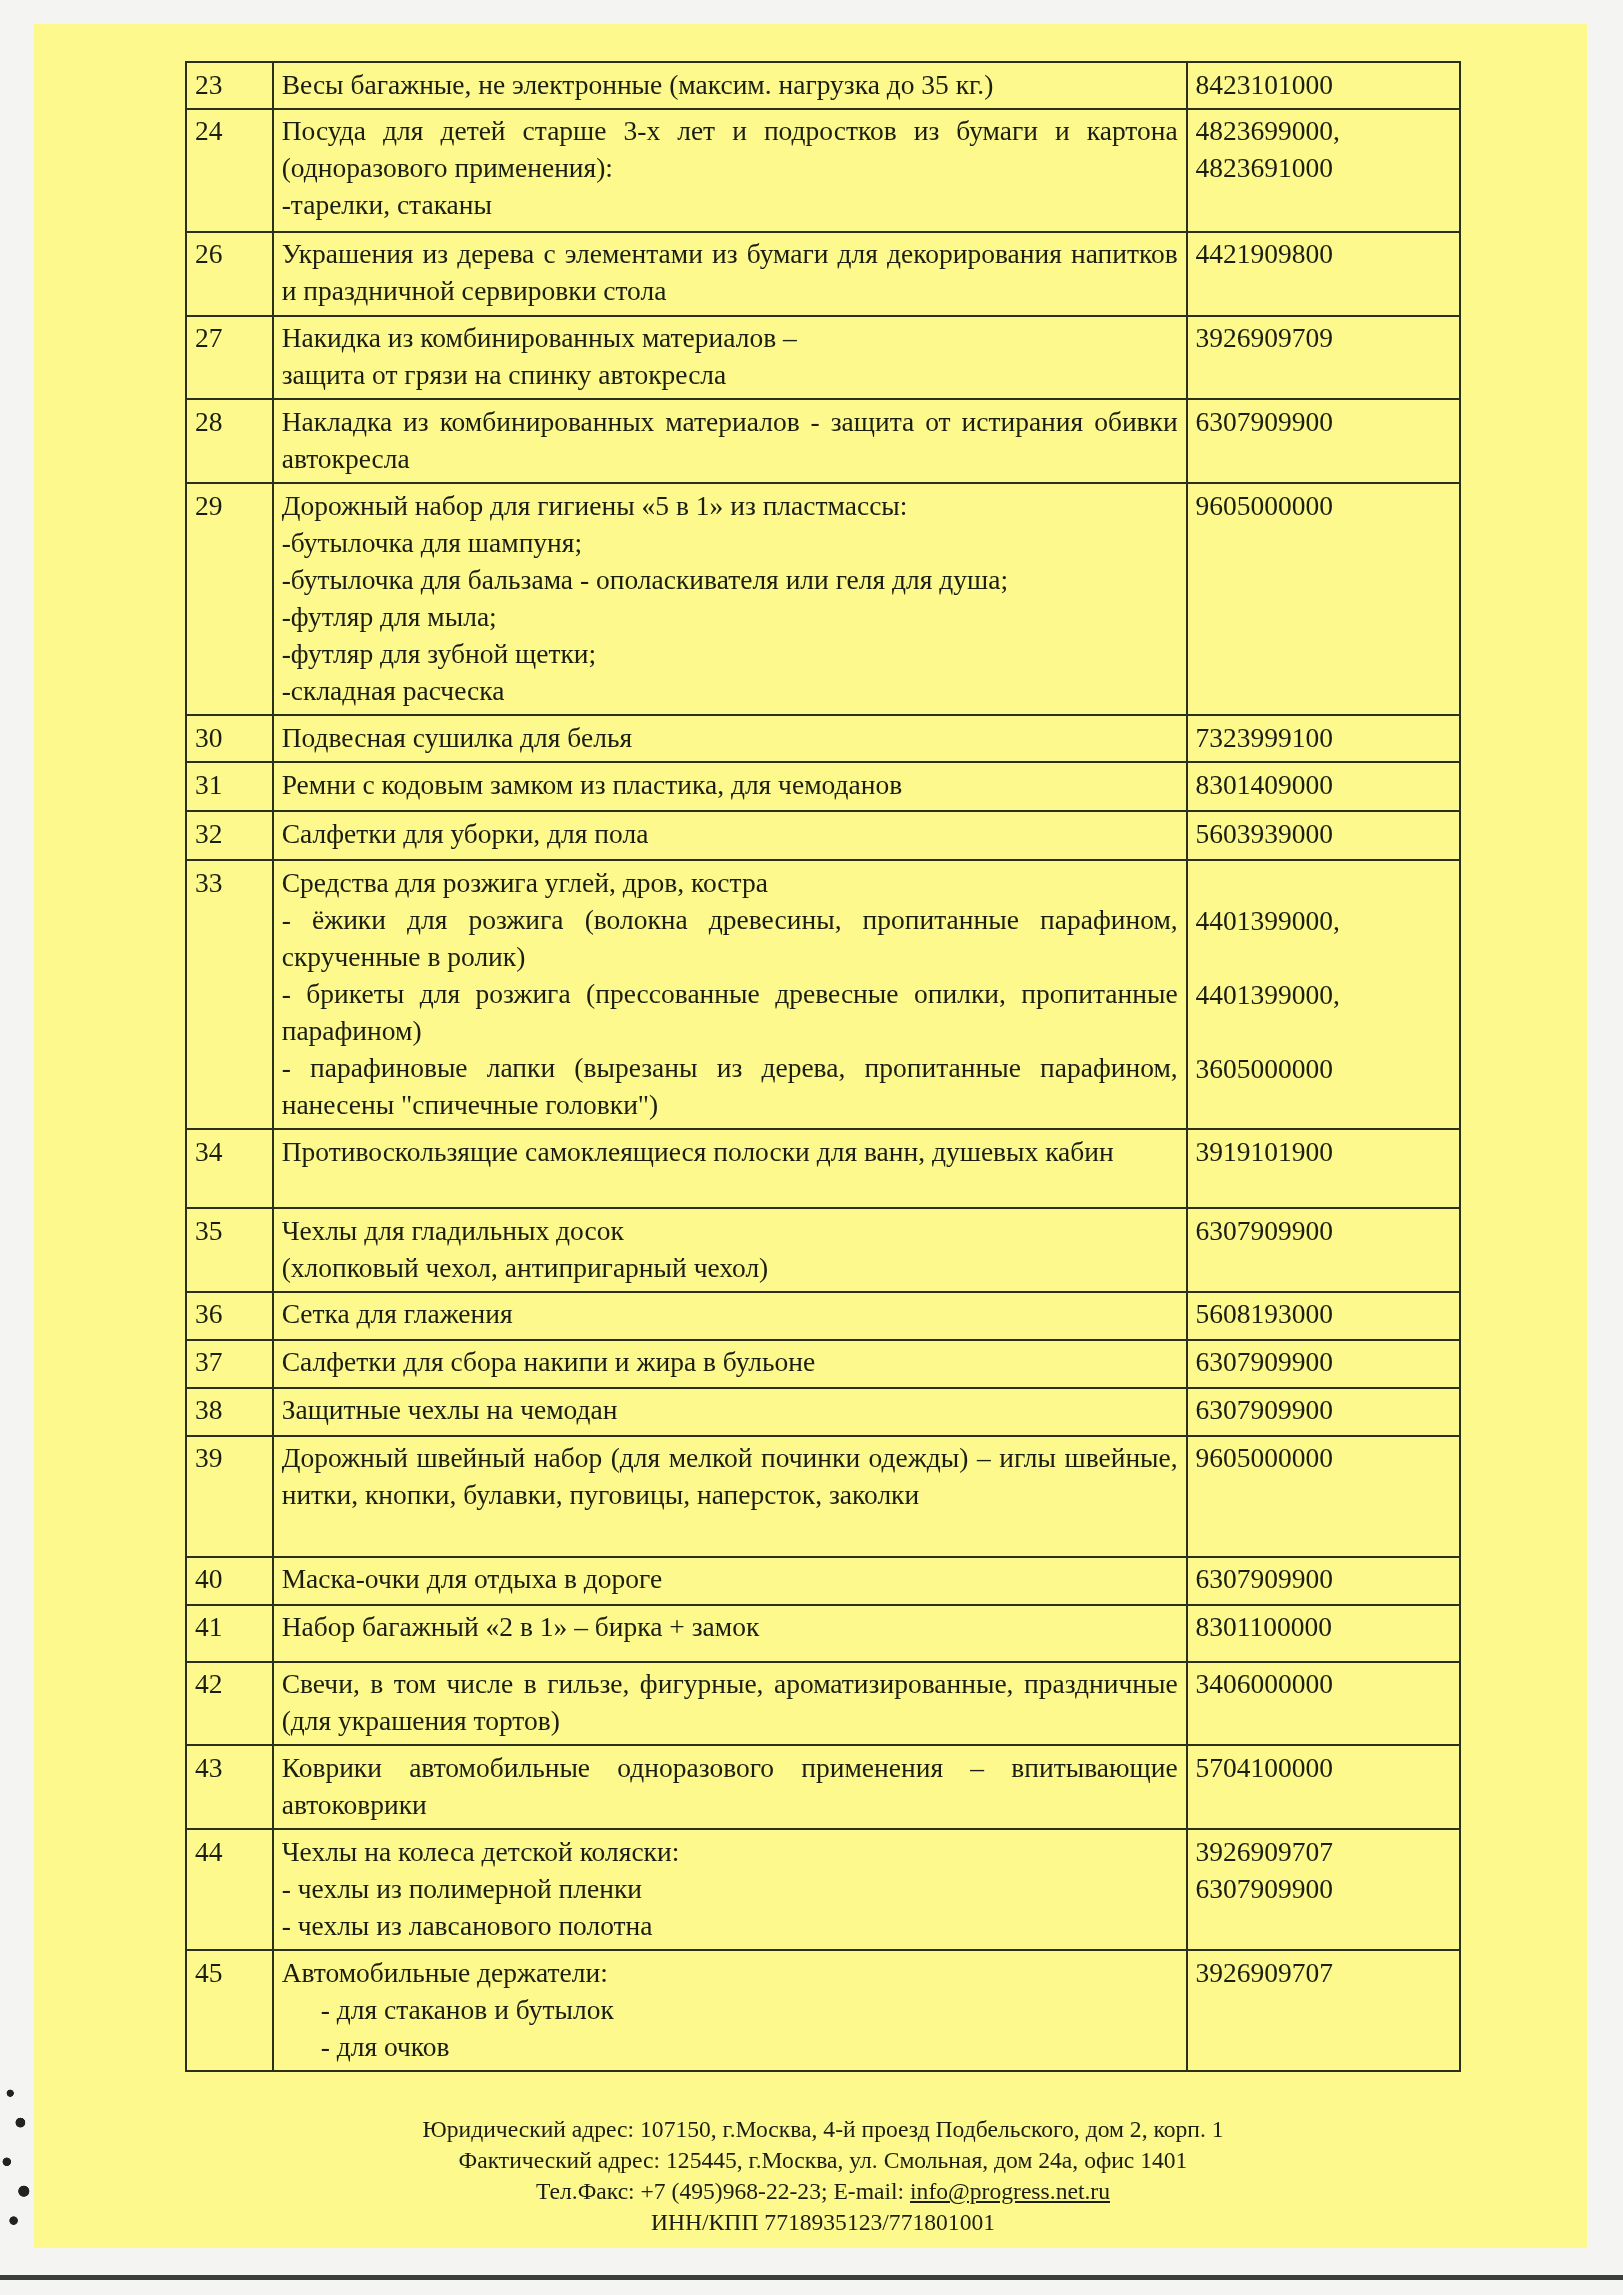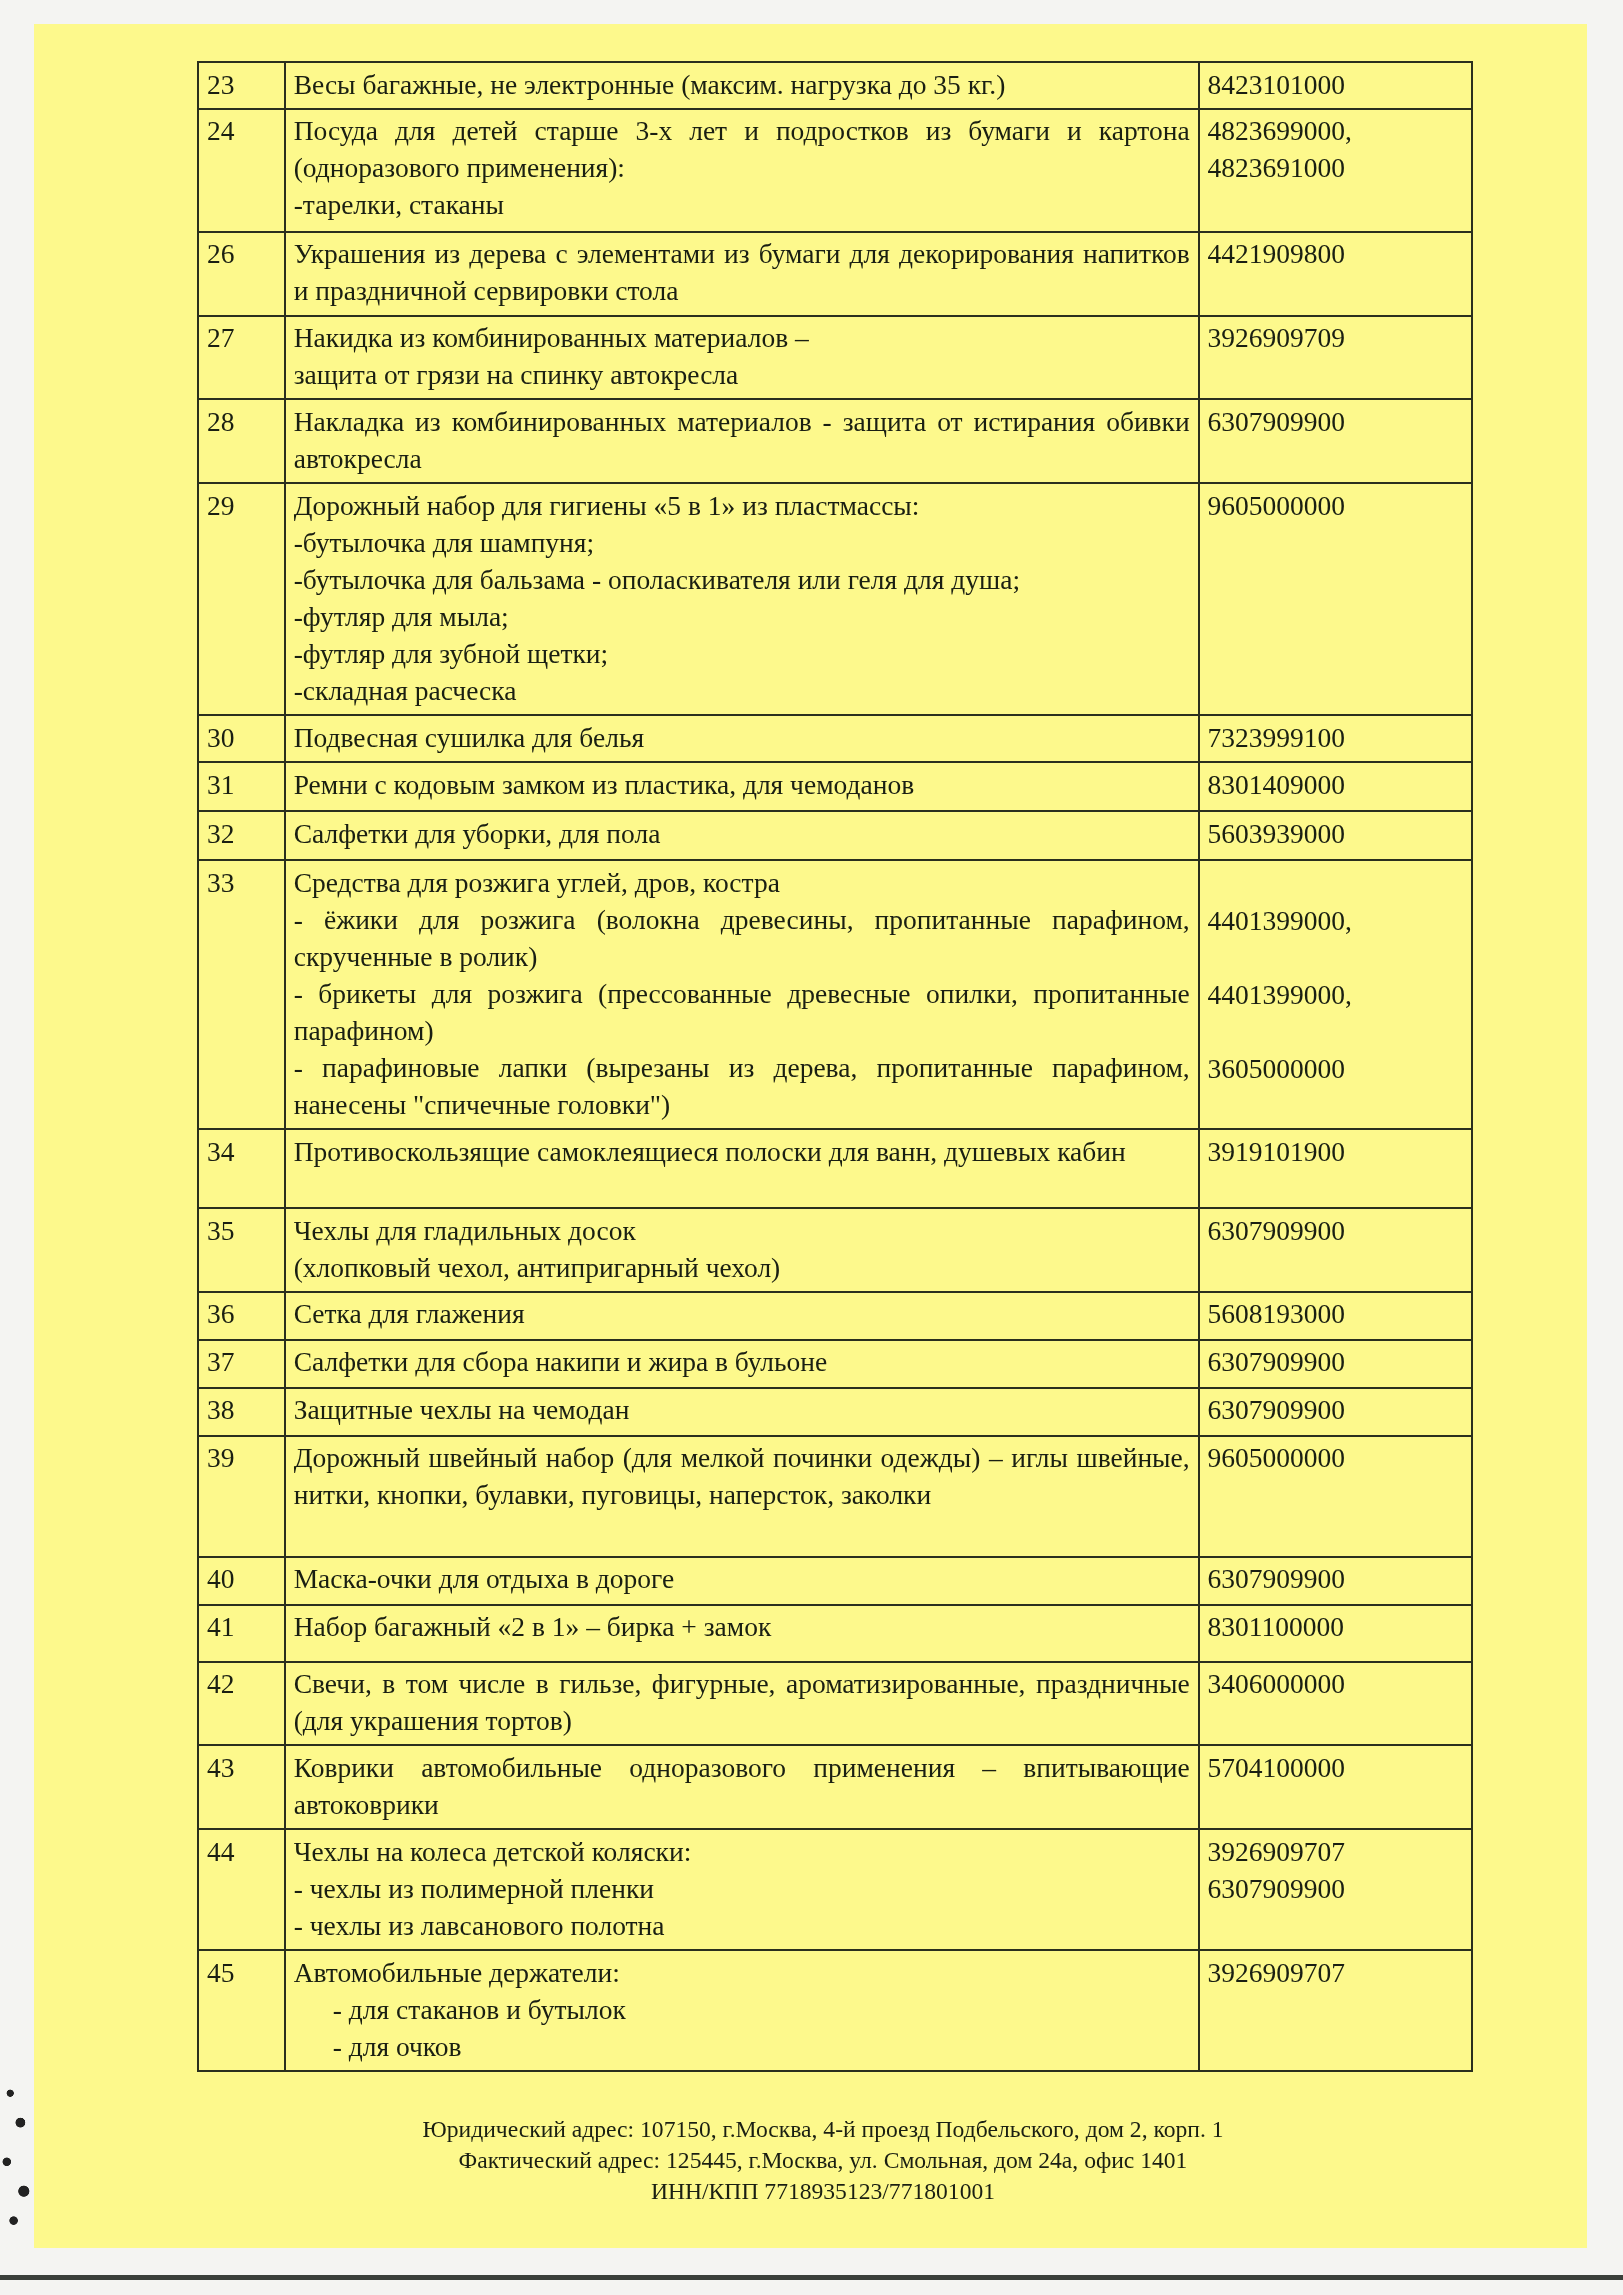--- a/index.html
+++ b/index.html
@@ -19,21 +19,21 @@
       radial-gradient(circle at 30% 20%, #222 0 3.3px, transparent 3.9px),
       radial-gradient(circle at 60% 35%, #222 0 4.6px, transparent 5.2px),
       radial-gradient(circle at 20% 55%, #222 0 3.9px, transparent 4.6px),
       radial-gradient(circle at 70% 70%, #222 0 5.2px, transparent 5.9px),
       radial-gradient(circle at 40% 85%, #222 0 3.9px, transparent 4.6px);
   }
   .bottom-shadow {
     position: absolute; left: 0; top: 2275px; width: 1623px; height: 5.2px; background: #3a3f3a;
   }
   table.goods {
-    position: absolute; left: 197px; top: 61px; width: 1276px;
+    position: absolute; left: 185px; top: 61px; width: 1276px;
     border-collapse: collapse; table-layout: fixed;
   }
   table.goods td {
     border: 2px solid #2a2f1e;
     vertical-align: top;
     font-size: 27.5px; line-height: 37px;
     padding: 2.6px 7.9px 5.2px 7.9px;
   }
   td.num { width: 69px; padding-left: 11.8px; }
   td.desc { width: 896px; text-align: justify; margin-top: 43px; }
@@ -272,15 +272,16 @@
         <td class="code">
           <span class="code-line">3926909707</span>
         </td>
       </tr>
     </tbody>
 </table>
 
 <div class="footer">
   <div>Юридический адрес: 107150, г.Москва, 4-й проезд Подбельского, дом 2, корп. 1</div>
   <div>Фактический адрес:   125445, г.Москва, ул. Смольная, дом 24а, офис 1401</div>
+  <div><span>Тел.Факс: +7 (495)968-22-23; E-mail: </span><span class="email">info@progress.net.ru</span></div>
   <div>ИНН/КПП 7718935123/771801001</div>
 </div>
 
 
 </body></html>

